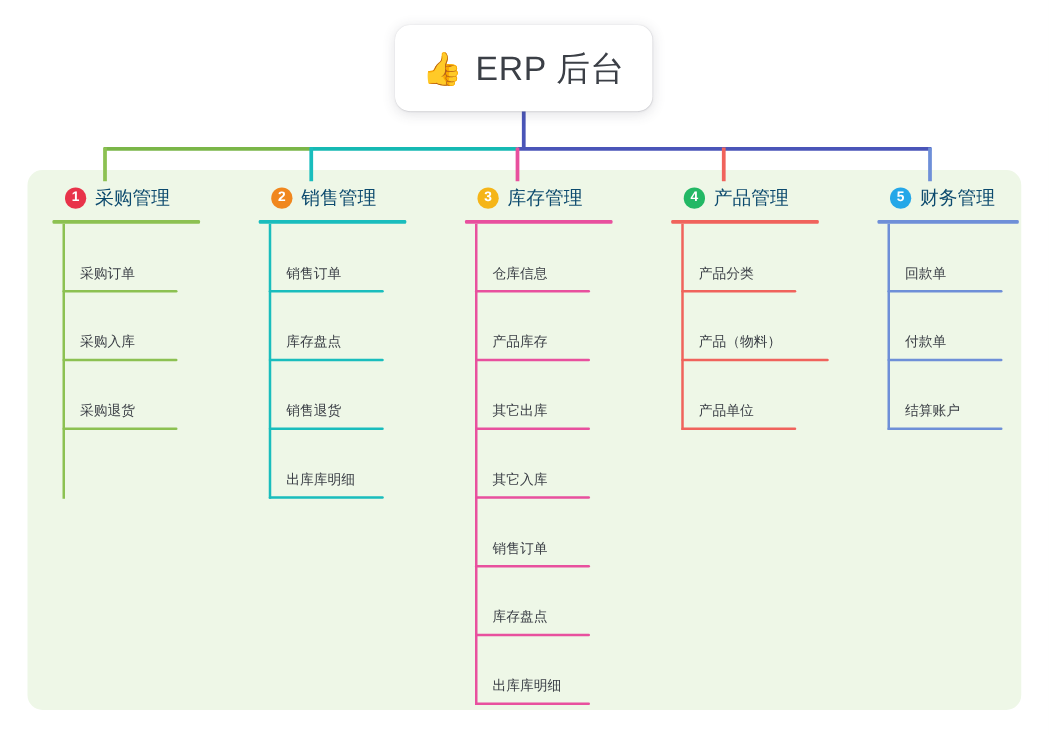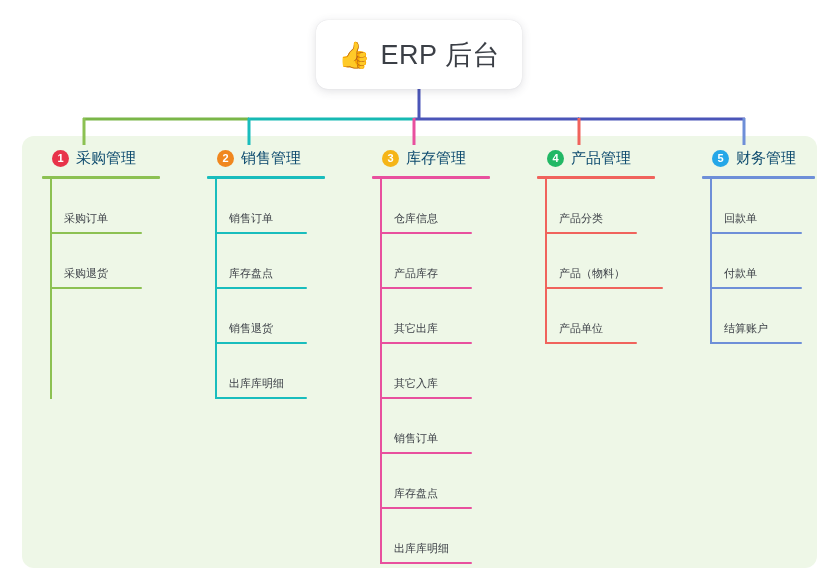--- a/index.html
+++ b/index.html
@@ -163,20 +163,24 @@
         <span class="col-title">采购管理</span>
       </div>
       <div class="col-underline" style="background: rgb(140, 193, 82); width: 118px;"></div>
       <div class="leaves">
         <div class="spine" style="background: rgb(140, 193, 82); height: 220px;"></div>
         <div class="leaf">
           <span class="leaf-label">采购订单</span>
           <div class="leaf-underline" style="background: rgb(140, 193, 82); width: 92px;"></div>
         </div>
         <div class="leaf">
+          <span class="leaf-label">采购入库</span>
+          <div class="leaf-underline" style="background: rgb(140, 193, 82); width: 92px;"></div>
+        </div>
+        <div class="leaf">
           <span class="leaf-label">采购退货</span>
           <div class="leaf-underline" style="background: rgb(140, 193, 82); width: 92px;"></div>
         </div>
       </div>
     </div>
     <div class="column" style="left: 207px;">
       <div class="col-header">
         <span class="badge" style="background: rgb(240, 135, 30);">2</span>
         <span class="col-title">销售管理</span>
       </div>

